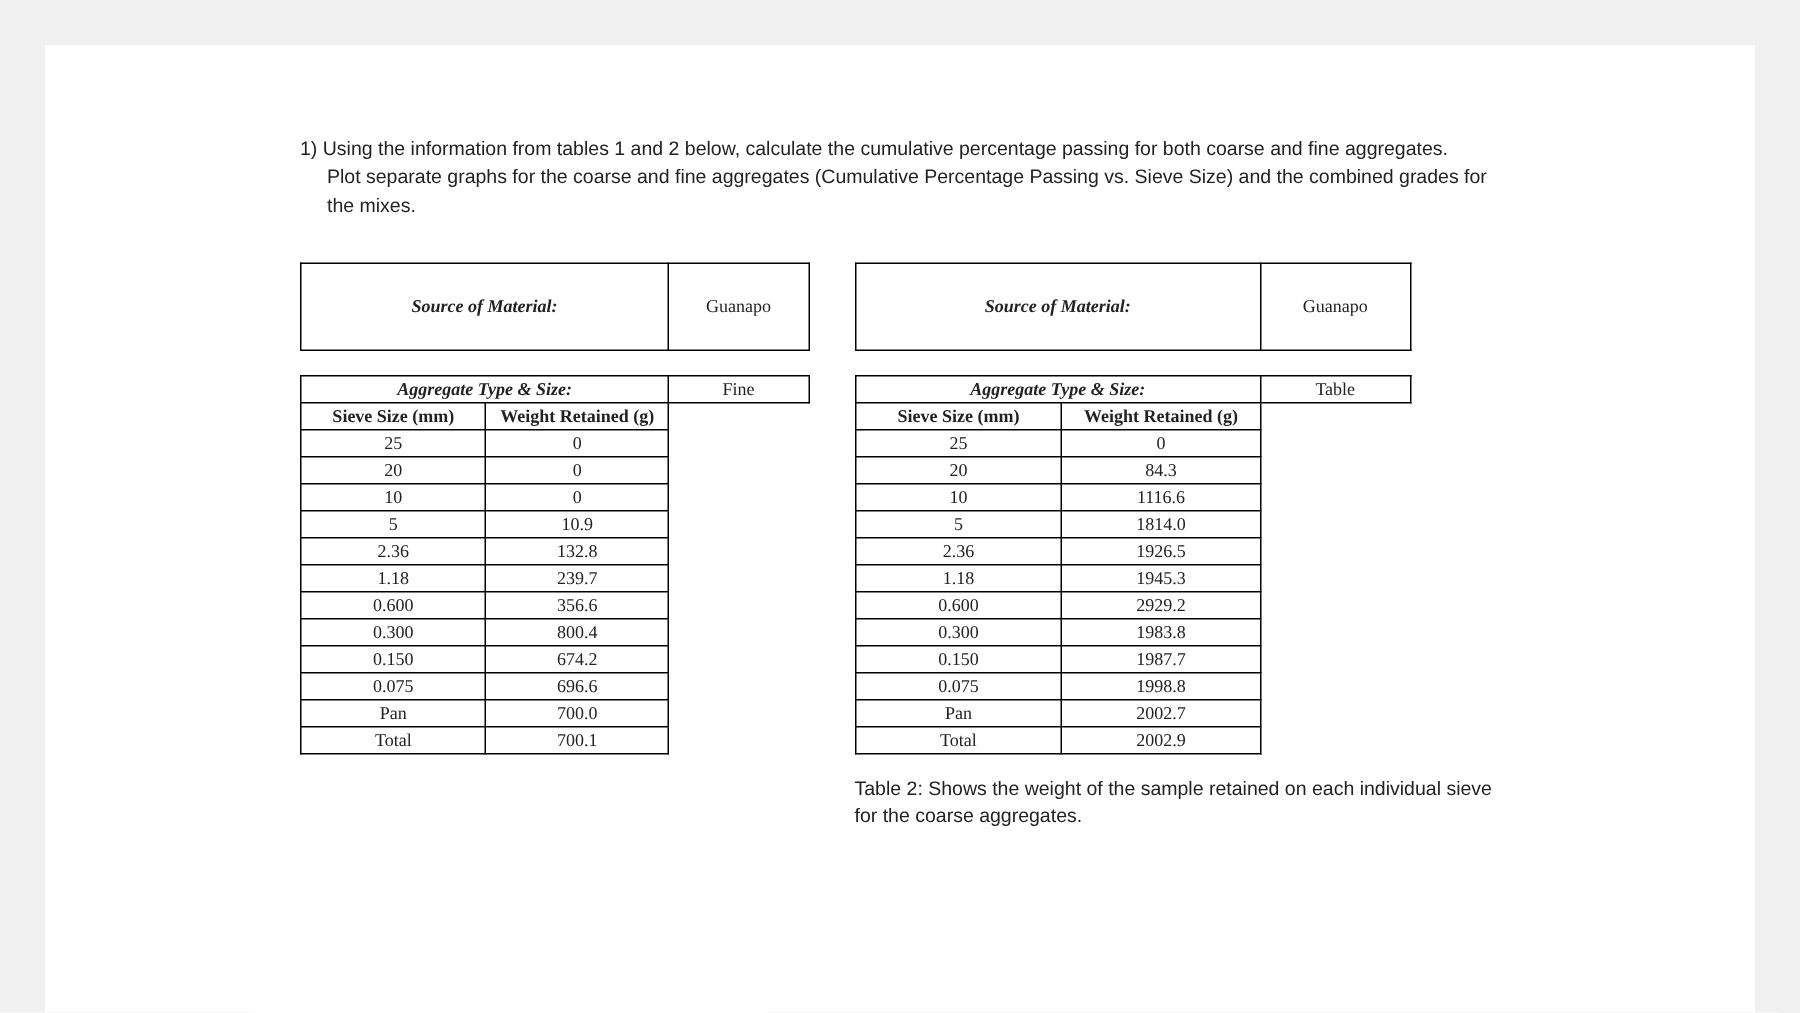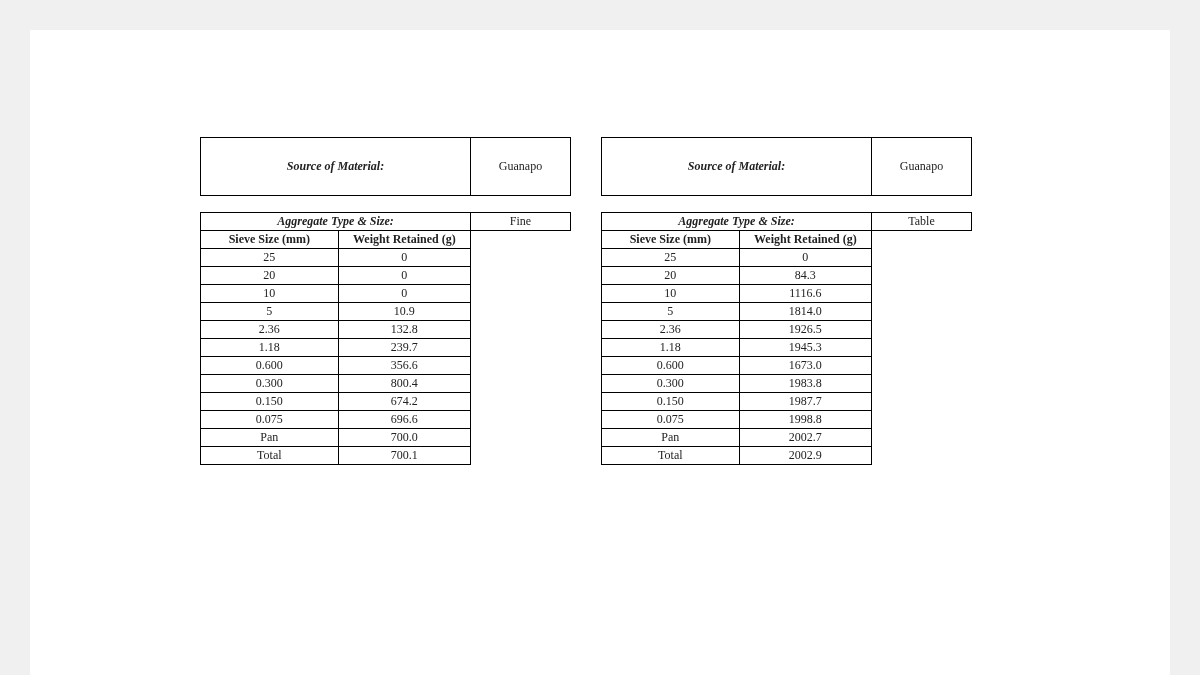--- a/index.html
+++ b/index.html
@@ -55,21 +55,22 @@
   .third-col { width:100px; border-left:none !important; border-right:none !important; border-bottom:none !important; }
   .noborder { border:none !important; }
   .cap { font-size:13px; line-height:1.4; margin-top:14px; max-width:420px; }
 </style>
 </head>
 <body>
 
 <div class="page">
 
   <div class="question">
-    <br>
+    <span>1) Using the information from tables 1 and 2 below, calculate the cumulative percentage passing for both coarse and fine aggregates.</span><br>
+    <span class="q-ind">Plot separate graphs for the coarse and fine aggregates (Cumulative Percentage Passing vs. Sieve Size) and the combined grades for the mixes.</span>
   </div>
 
   <div class="tables-row">
 
     <div class="tbl-block">
       <table>
         <tbody>
             <tr class="hdr-src">
           <td colspan="2" class="src-lbl">Source of Material:</td>
           <td class="src-val">Guanapo</td>
@@ -194,21 +195,21 @@
               <td>1926.5</td>
               <td class="noborder"></td>
             </tr>
         <tr>
               <td>1.18</td>
               <td>1945.3</td>
               <td class="noborder"></td>
             </tr>
         <tr>
               <td>0.600</td>
-              <td>1673.0</td>
+              <td>2929.2</td>
               <td class="noborder"></td>
             </tr>
         <tr>
               <td>0.300</td>
               <td>1983.8</td>
               <td class="noborder"></td>
             </tr>
         <tr>
               <td>0.150</td>
               <td>1987.7</td>
@@ -224,16 +225,17 @@
               <td>2002.7</td>
               <td class="noborder"></td>
             </tr>
         <tr>
               <td>Total</td>
               <td>2002.9</td>
               <td class="noborder"></td>
             </tr>
       </tbody>
         </table>
+      <div class="cap" style="max-width:470px">Table 2: Shows the weight of the sample retained on each individual sieve for the coarse aggregates.</div>
     </div>
 
   </div>
 </div>
 
 </body></html>

